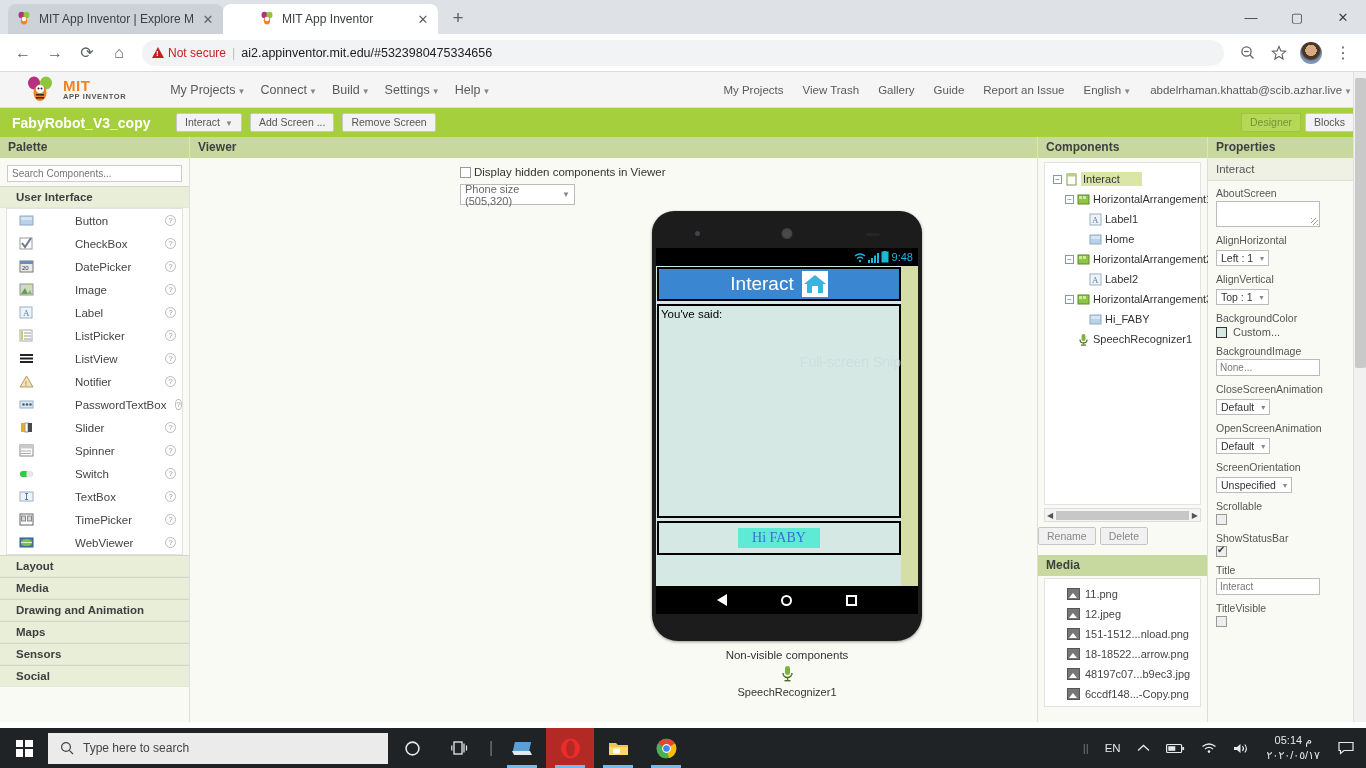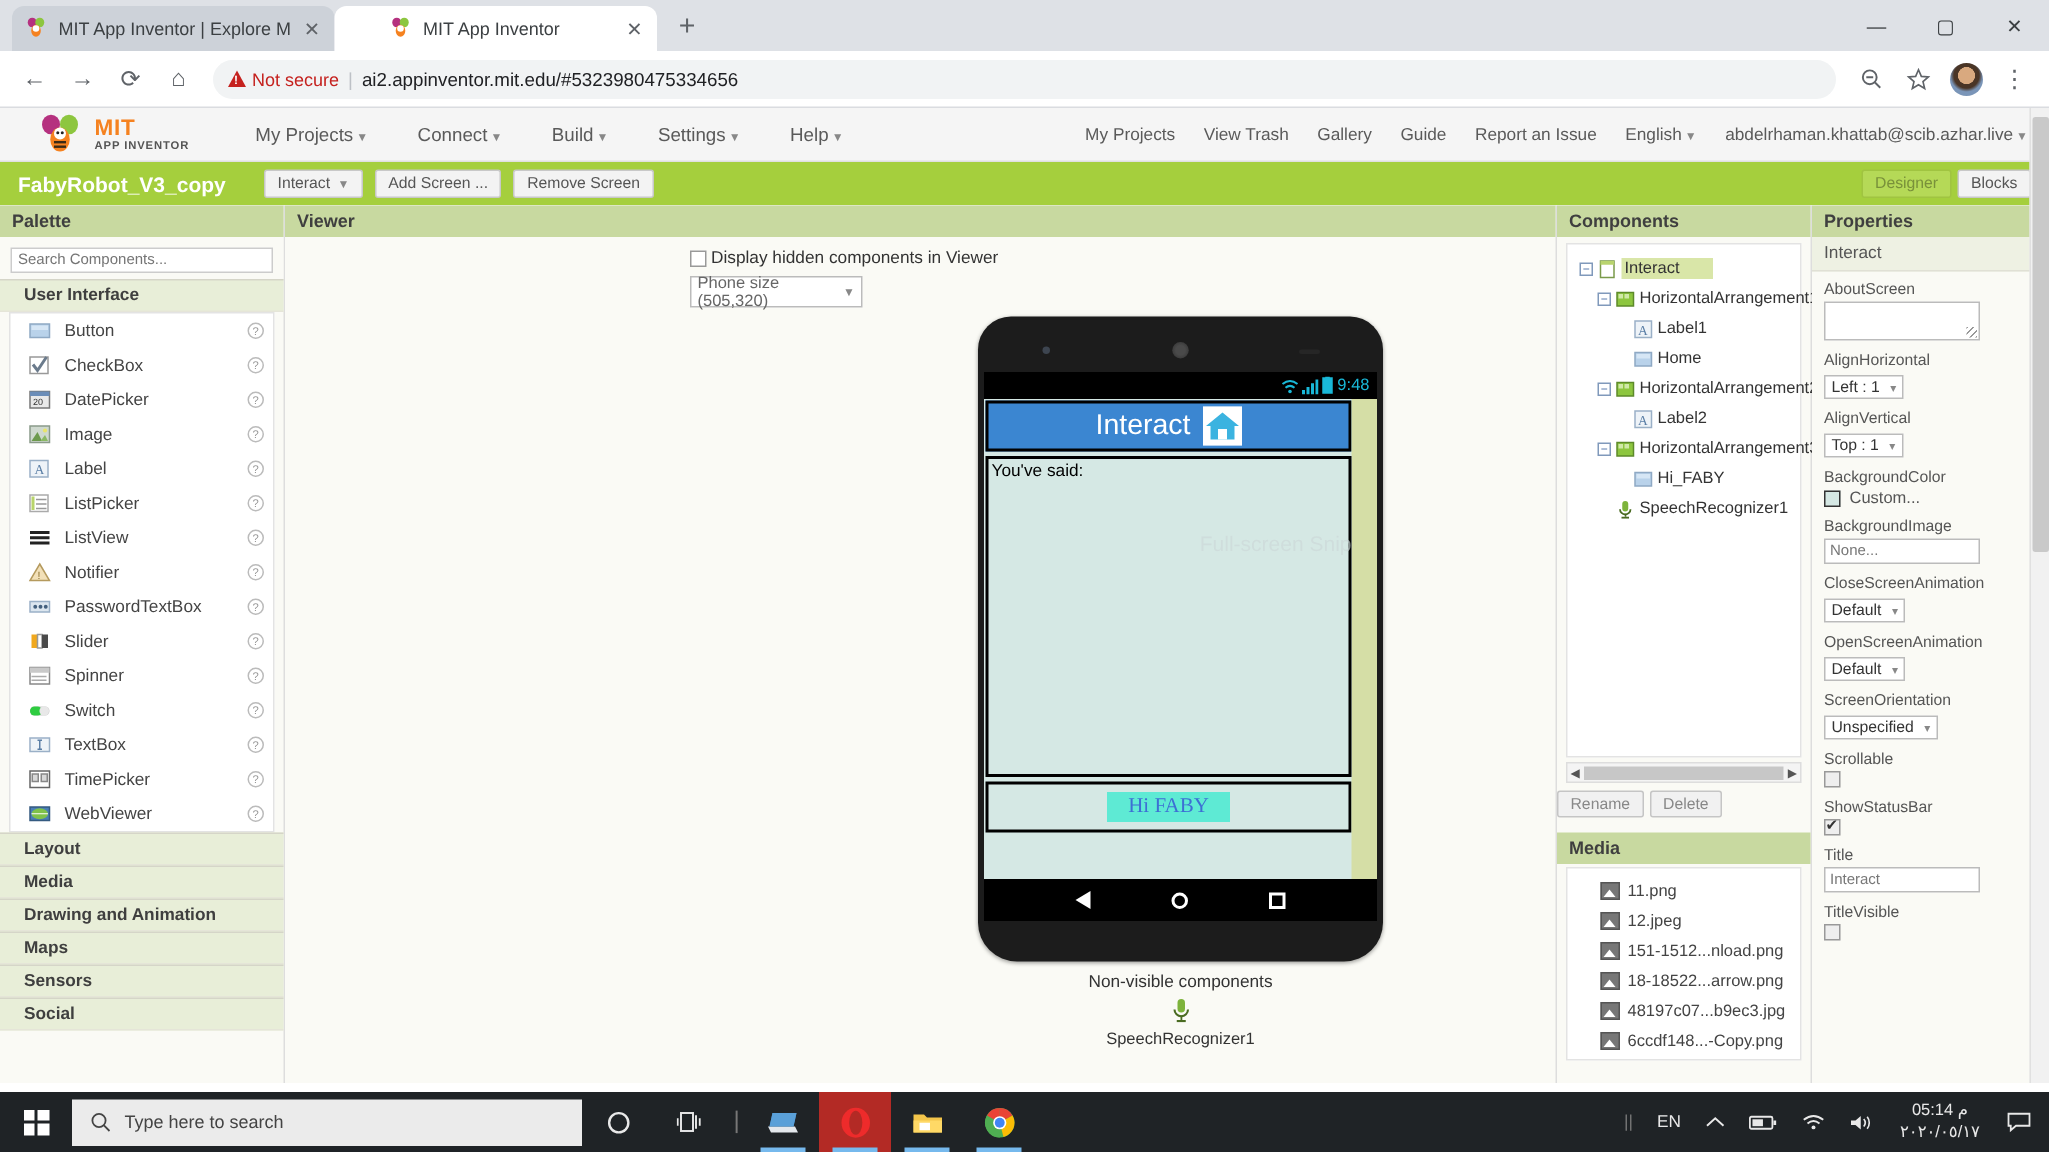--- a/index.html
+++ b/index.html
@@ -73,21 +73,21 @@
   }
   .ai-header {
     height: 36px; background: #f5f5f5; display: flex; align-items: center;
     border-bottom: 1px solid #e0e0e0; padding-left: 24px;
   }
   .mit-logo { display: flex; align-items: center; gap: 5px; margin-right: 44px; }
   .bee-icon { width: 34px; height: 28px; position: relative; }
   .mit-text { line-height: 1; }
   .mit-text .l1 { font-size: 15px; font-weight: bold; color: #f58220; letter-spacing: .5px; }
   .mit-text .l2 { font-size: 7.5px; font-weight: bold; color: #555; letter-spacing: .6px; }
-  .topmenu { display: flex; gap: 33px; font-size: 12.5px; color: #5a5a5a; }
+  .topmenu { display: flex; gap: 15px; font-size: 12.5px; color: #5a5a5a; }
   .topmenu .mi { cursor: default; }
   .caret { font-size: 8px; color: #888; margin-left: 2px; }
   .topright {
     margin-left: auto; display: flex; gap: 19px; font-size: 11.5px;
     color: #5a5a5a; padding-right: 14px; align-items: center;
   }
 
   .project-bar {
     height: 29px; background: #a5cf3d; display: flex; align-items: center;
     padding: 0 8px; gap: 8px;
@@ -125,21 +125,21 @@
   .cat-head {
     background: #e8eed8; font-size: 11.5px; font-weight: bold; color: #3f3f3f;
     padding: 4px 8px 4px 16px; border-top: 1px solid #d5d5c8; border-bottom: 1px solid #e5e5d8;
   }
   .comp-list { background: #ffffff; border: 1px solid #e3e3e3; margin: 0 6px; }
   .comp-row {
     display: flex; align-items: center; height: 23px; padding: 0 6px 0 12px;
     font-size: 11.5px; color: #444; gap: 9px;
   }
   .comp-ico { width: 15px; height: 15px; flex: 0 0 15px; position: relative; }
-  .comp-name { flex: 1; }
+  .comp-name { flex: 1; margin-left: 32px; }
   .help-q {
     width: 11px; height: 11px; border: 1px solid #bbb; border-radius: 50%;
     font-size: 7.5px; color: #999; text-align: center; line-height: 10px;
   }
 
   
   .viewer { flex: 1; border-right: 1px solid #ddd; background: #fafaf5; position: relative; }
   .viewer-body { padding-top: 8px; position: relative; height: 564px; }
   .vw-controls {
     width: 320px; margin: 0 auto; margin-left: 270px;

